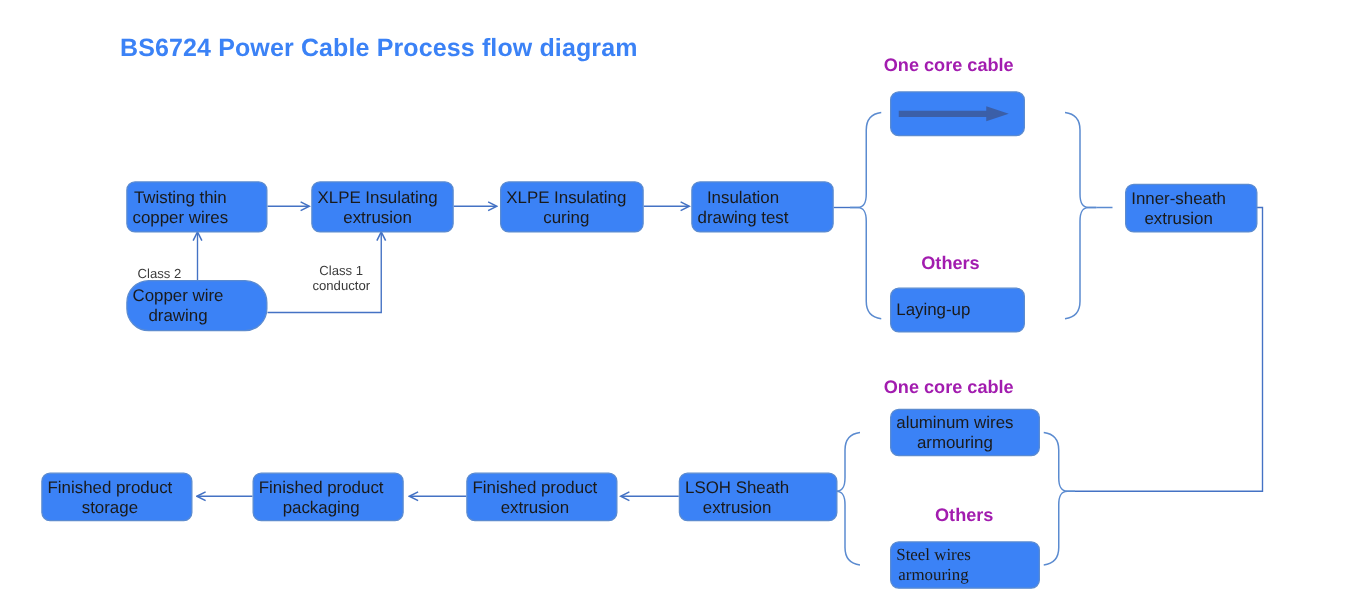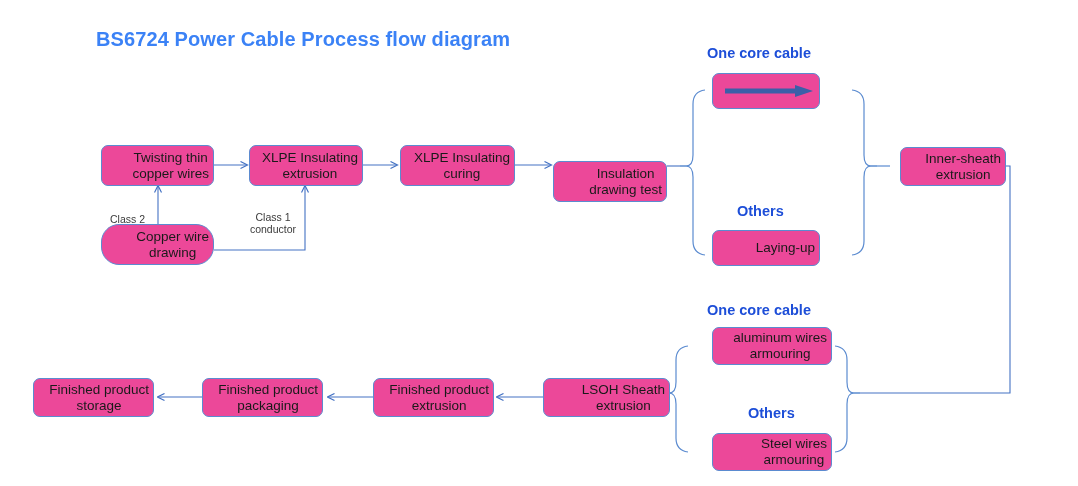--- a/index.html
+++ b/index.html
@@ -33,36 +33,36 @@
     font-weight: bold;
     color: #3b82f6;
     letter-spacing: 0.1px;
     white-space: nowrap;
   }
   .node {
     position: absolute;
     box-sizing: border-box;
     border: 1px solid #5b8bd0;
     border-radius: 7px;
-    background: #ec4899;
+    background: #3b82f6;
     color: #1a1a1a;
     font-size: 13.5px;
     line-height: 16px;
     display: flex;
     align-items: center;
-    justify-content: flex-end;
+    justify-content: flex-start;
     text-align: center;
     padding: 2px 4px;
   }
   .node span { display: block; }
   .group-label {
     position: absolute;
     font-size: 14.5px;
     font-weight: bold;
-    color: #1d4ed8;
+    color: #a21caf;
     white-space: nowrap;
   }
   .edge-label {
     position: absolute;
     font-size: 10.5px;
     line-height: 12px;
     color: #3a3a3a;
     white-space: nowrap;
     text-align: center;
   }
@@ -168,21 +168,21 @@
     </span>
   </div>
 
   <div class="node" style="left:400px; top:145px; width:115px; height:41px;">
     <span>
       <span>XLPE Insulating</span>
       <span>curing</span>
     </span>
   </div>
 
-  <div class="node" style="left:553px; top:145px; width:114px; height:41px;margin-top:16px;">
+  <div class="node" style="left:553px; top:145px; width:114px; height:41px;">
     <span>
       <span>Insulation</span>
       <span>drawing test</span>
     </span>
   </div>
 
   <div class="edge-label" style="left:110px; top:213px;">Class 2</div>
 
   <div class="edge-label" style="left:238px; top:211px; width:70px;">
     <span>Class 1</span><br>
@@ -217,21 +217,21 @@
 
   <div class="group-label" style="left:748px; top:405px;">Others</div>
 
   <div class="node" style="left:712px; top:327px; width:120px; height:38px;">
     <span>
       <span>aluminum wires</span>
       <span>armouring</span>
     </span>
   </div>
 
-  <div class="node" style="left:712px; top:433px; width:120px; height:38px;">
+  <div class="node" style="left:712px; top:433px; width:120px; height:38px;font-family:Liberation Serif, serif;">
     <span>
       <span>Steel wires</span>
       <span>armouring</span>
     </span>
   </div>
 
   <div class="node" style="left:543px; top:378px; width:127px; height:39px;">
     <span>
       <span>LSOH Sheath</span>
       <span>extrusion</span>

